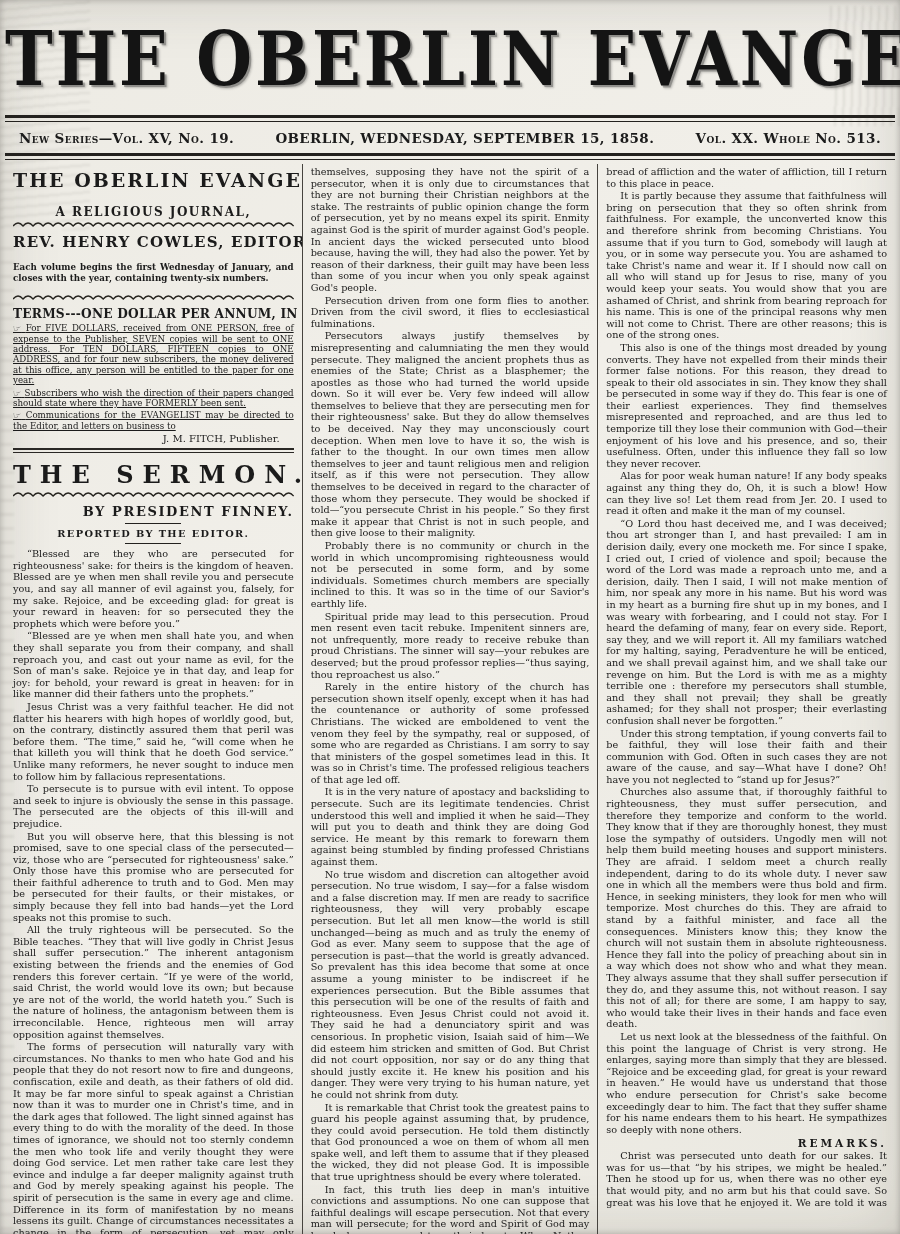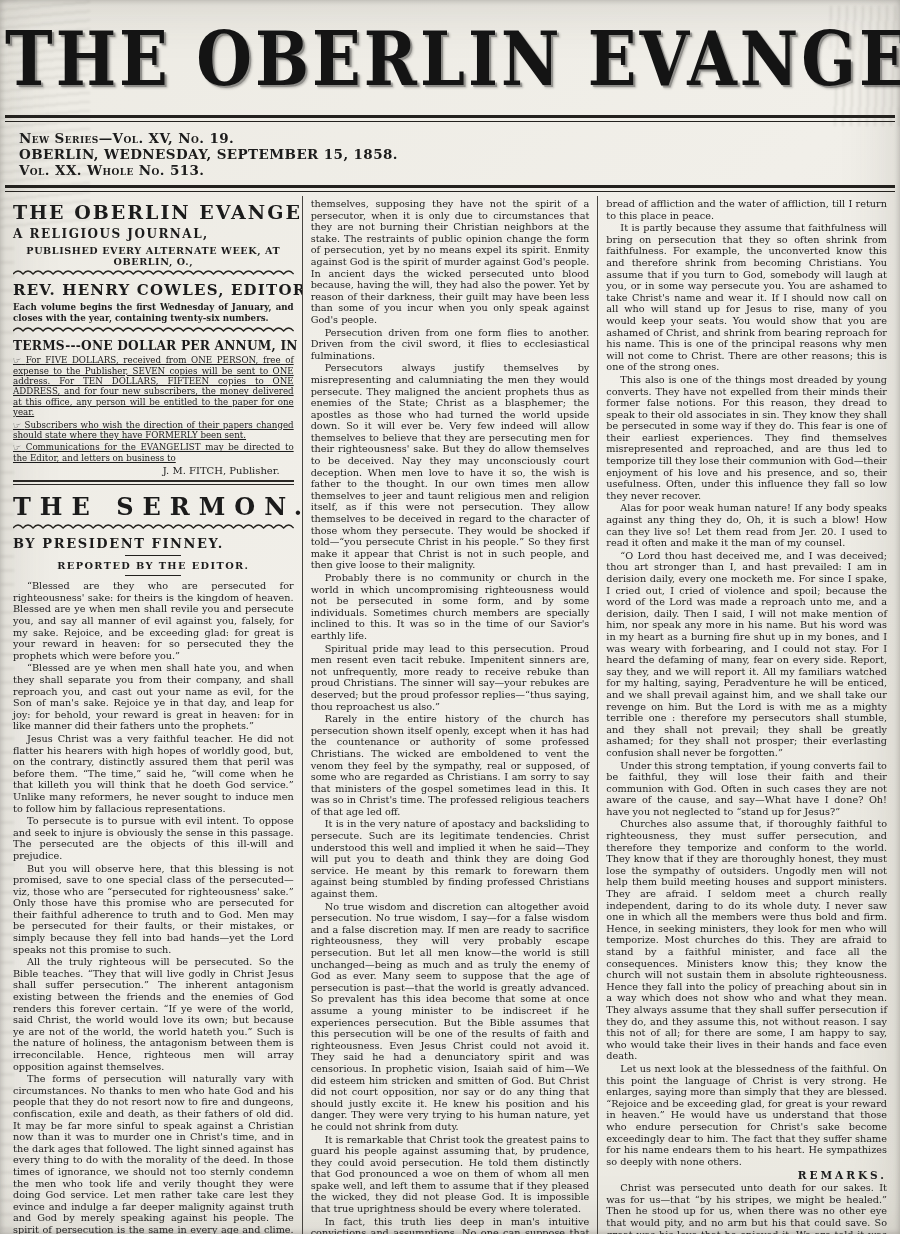--- a/index.html
+++ b/index.html
@@ -36,50 +36,49 @@
   }
   .rule-heavy { border-top: 3px solid #23211e; border-bottom: 1px solid #23211e; height: 3px; margin: 4px 0; }
   .rule-double { border-top: 2px solid #2a2825; border-bottom: 1px solid #2a2825; height: 2px; margin: 3px 0; }
   .masthead .rule-heavy { margin-top: 26px; }
 
   .dateline {
     display: flex; justify-content: space-between; align-items: baseline;
     padding: 4px 14px 3px 14px;
     font-size: 13.5px; font-weight: 700; letter-spacing: .4px;
     white-space: nowrap;
-    flex-direction: column;
   }
   .dateline .sc { font-variant: small-caps; }
 
   
   .content { display: flex; height: 1086px; overflow: hidden; margin-top: 2px; }
   .col { width: 33.333%; box-sizing: border-box; padding: 2px 8px 0 8px; overflow: hidden; }
   .col-mid { border-left: 1px solid #46433e; border-right: 1px solid #46433e; }
 
   .para {
     margin: 0 0 1px 0;
     font-size: 9.7px; line-height: 11.6px;
     text-align: justify; text-indent: 14px;
   }
   .noindent { text-indent: 0; }
   .cont-end { text-align-last: justify; }
 
   
   .j-title { text-align: center; font-weight: 700; font-size: 19px; letter-spacing: 2px; margin-top: 3px; white-space: nowrap; }
-  .j-sub { text-align: left; font-weight: 700; font-size: 12px; letter-spacing: 1.5px; margin-top: 4px; }
+  .j-sub { text-align: center; font-weight: 700; font-size: 12px; letter-spacing: 1.5px; margin-top: 14px; }
   .j-pub { text-align: center; font-weight: 700; font-size: 9.6px; letter-spacing: .6px; margin-top: 4px; }
   .j-editor { text-align: center; font-weight: 700; font-size: 15px; letter-spacing: 1.2px; margin: 4px 0 3px 0; white-space: nowrap; }
-  .j-note { font-size: 8.7px; font-weight: 600; line-height: 10.6px; text-align: justify; margin: 3px 0; }
+  .j-note { font-size: 8.7px; font-weight: 600; line-height: 10.6px; text-align: justify; margin: 11px 0; }
   .j-terms { text-align: center; font-weight: 700; font-size: 12.6px; letter-spacing: .2px; margin: 4px 0 2px 0; white-space: nowrap; transform: scaleX(.97); transform-origin: left; }
   .j-fine { font-size: 8.7px; line-height: 10.4px; text-align: justify; margin: 0 0 2px 0; text-decoration: underline; }
   .j-fine .hand { font-family: "DejaVu Sans", sans-serif; font-size: 9px; }
   .j-publisher { text-align: right; font-weight: 400; font-size: 10px; padding-right: 14px; margin: 1px 0 4px 0; }
 
   .sermon-title { text-align: center; font-size: 24px; font-weight: 700; letter-spacing: 9px; margin: 7px 0 2px 0; white-space: nowrap; }
-  .byline { text-align: left; font-weight: 700; font-size: 13px; letter-spacing: 1.6px; margin: 5px 0 2px 0; }
+  .byline { text-align: right; font-weight: 700; font-size: 13px; letter-spacing: 1.6px; margin: 5px 0 2px 0; }
   .reported { text-align: center; font-weight: 700; font-size: 9.8px; letter-spacing: 1.4px; margin: 2px 0; }
   .short-rule { width: 56px; border-top: 1.4px solid #23211e; margin: 4px auto; }
   .remarks { text-align: right; font-weight: 700; font-size: 10.5px; letter-spacing: 3px; margin: 2px 0 1px 0; }
 
   svg.wave { display: block; width: 100%; height: 8px; margin: 2px 0; }
 </style>
 </head>
 <body>
 
 <div class="page">
@@ -97,21 +96,20 @@
     <span>OBERLIN, WEDNESDAY, SEPTEMBER 15, 1858.</span>
     <span class="sc">Vol. XX. Whole No. 513.</span>
   </div>
   <div class="rule-heavy"></div>
 
   <div class="content">
 
     <div class="col">
       <div class="j-title">THE OBERLIN EVANGELIST</div>
       <div class="j-sub">A RELIGIOUS JOURNAL,</div>
-      <div class="j-pub">PUBLISHED EVERY ALTERNATE WEEK, AT OBERLIN, O.,</div>
       <svg class="wave" viewBox="0 0 280 8" preserveAspectRatio="none">
           <path d="M0,5 q5,-6 10,0 q5,-6 10,0 q5,-6 10,0 q5,-6 10,0 q5,-6 10,0 q5,-6 10,0 q5,-6 10,0 q5,-6 10,0 q5,-6 10,0 q5,-6 10,0 q5,-6 10,0 q5,-6 10,0 q5,-6 10,0 q5,-6 10,0 q5,-6 10,0 q5,-6 10,0 q5,-6 10,0 q5,-6 10,0 q5,-6 10,0 q5,-6 10,0 q5,-6 10,0 q5,-6 10,0 q5,-6 10,0 q5,-6 10,0 q5,-6 10,0 q5,-6 10,0 q5,-6 10,0 q5,-6 10,0" fill="none" stroke="#26241f" stroke-width="1.3"></path>
         </svg>
       <div class="j-editor">REV. HENRY COWLES, EDITOR.</div>
       <p class="j-note">Each volume begins the first Wednesday of January, and closes with the year, containing twenty-six numbers.</p>
       <svg class="wave" viewBox="0 0 280 8" preserveAspectRatio="none">
           <path d="M0,5 q5,-6 10,0 q5,-6 10,0 q5,-6 10,0 q5,-6 10,0 q5,-6 10,0 q5,-6 10,0 q5,-6 10,0 q5,-6 10,0 q5,-6 10,0 q5,-6 10,0 q5,-6 10,0 q5,-6 10,0 q5,-6 10,0 q5,-6 10,0 q5,-6 10,0 q5,-6 10,0 q5,-6 10,0 q5,-6 10,0 q5,-6 10,0 q5,-6 10,0 q5,-6 10,0 q5,-6 10,0 q5,-6 10,0 q5,-6 10,0 q5,-6 10,0 q5,-6 10,0 q5,-6 10,0 q5,-6 10,0" fill="none" stroke="#26241f" stroke-width="1.3"></path>
         </svg>
       <div class="j-terms">TERMS---ONE DOLLAR PER ANNUM, IN ADVANCE</div>
       <p class="j-fine"><span class="hand">☞</span> <span>For FIVE DOLLARS, received from ONE PERSON, free of expense to the Publisher, SEVEN copies will be sent to ONE address.  For TEN DOLLARS, FIFTEEN copies to ONE ADDRESS, and for four new subscribers, the money delivered at this office, any person will be entitled to the paper for one year.</span></p>

